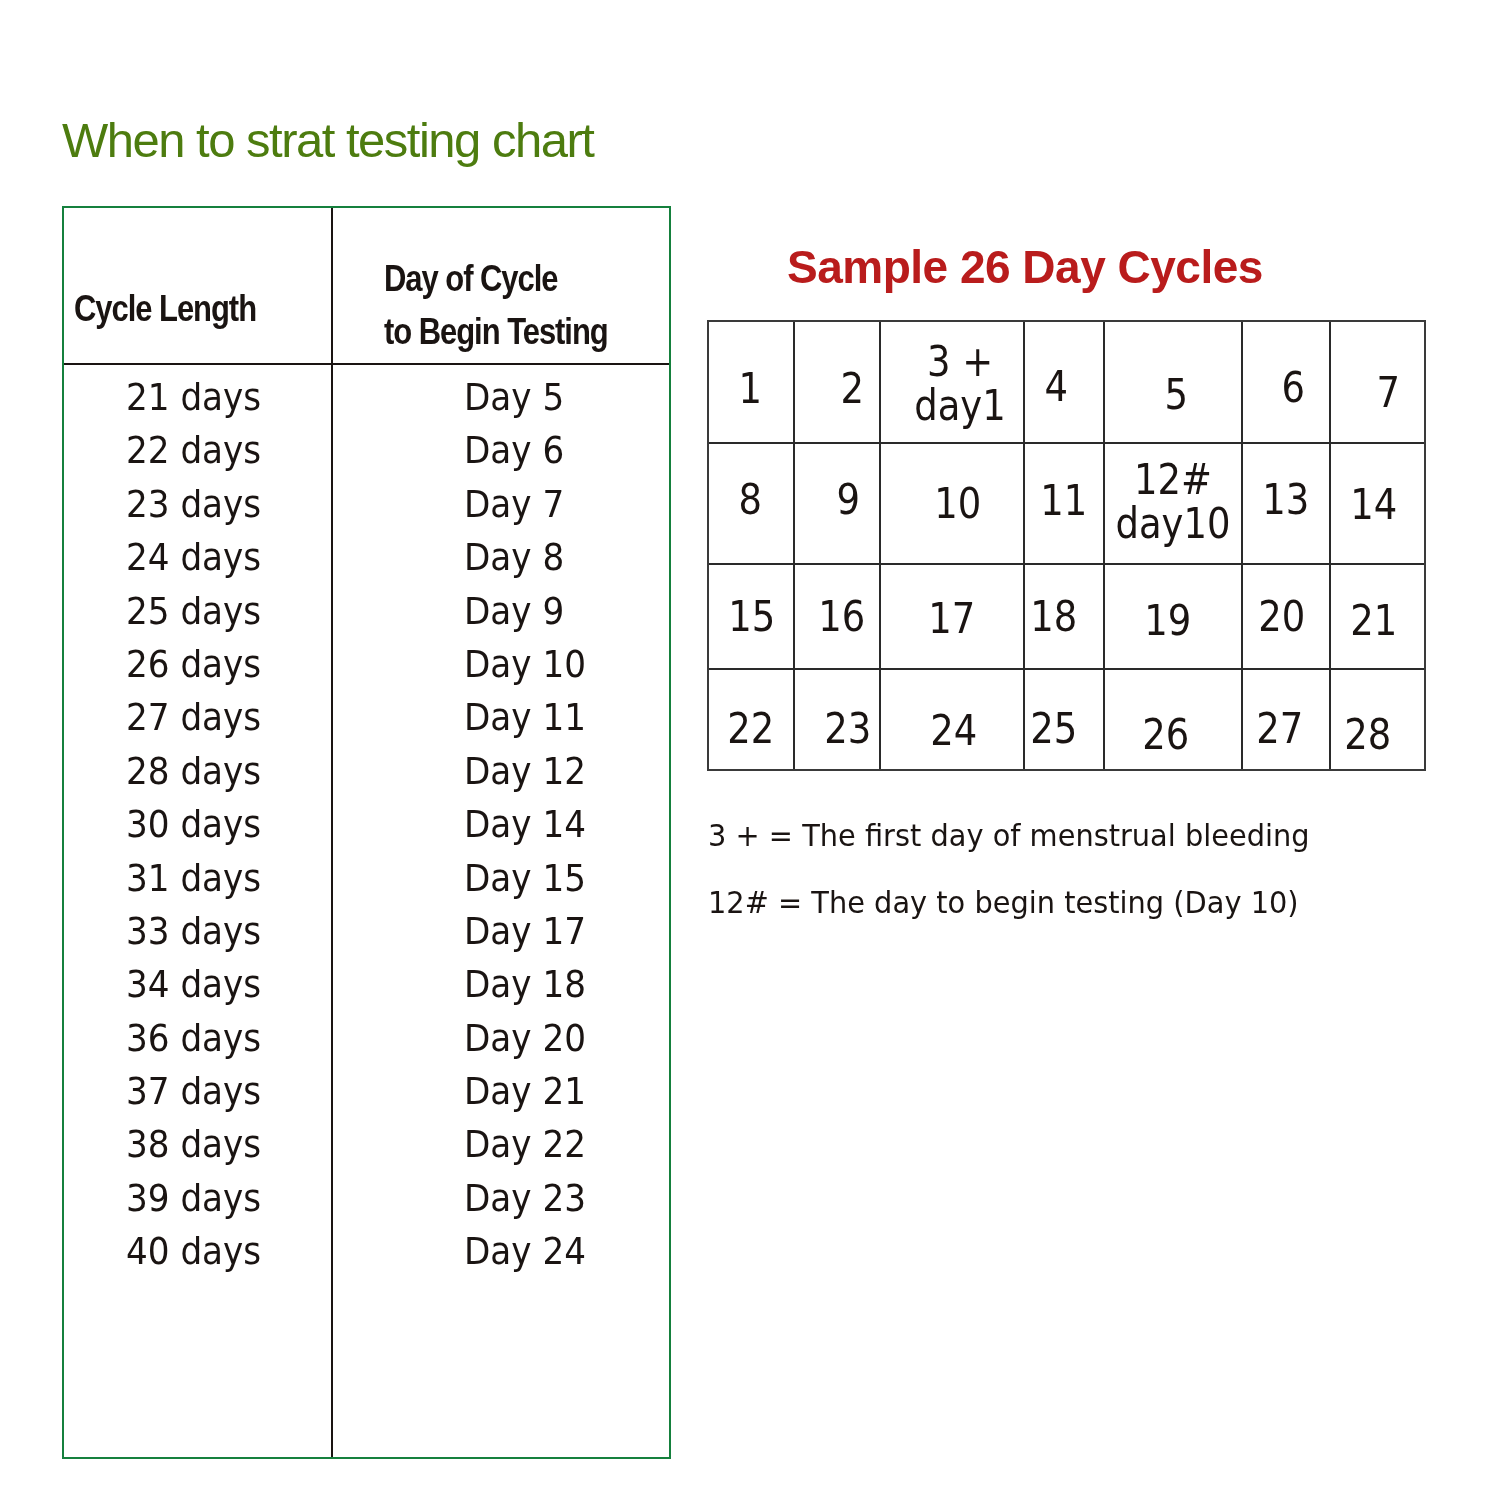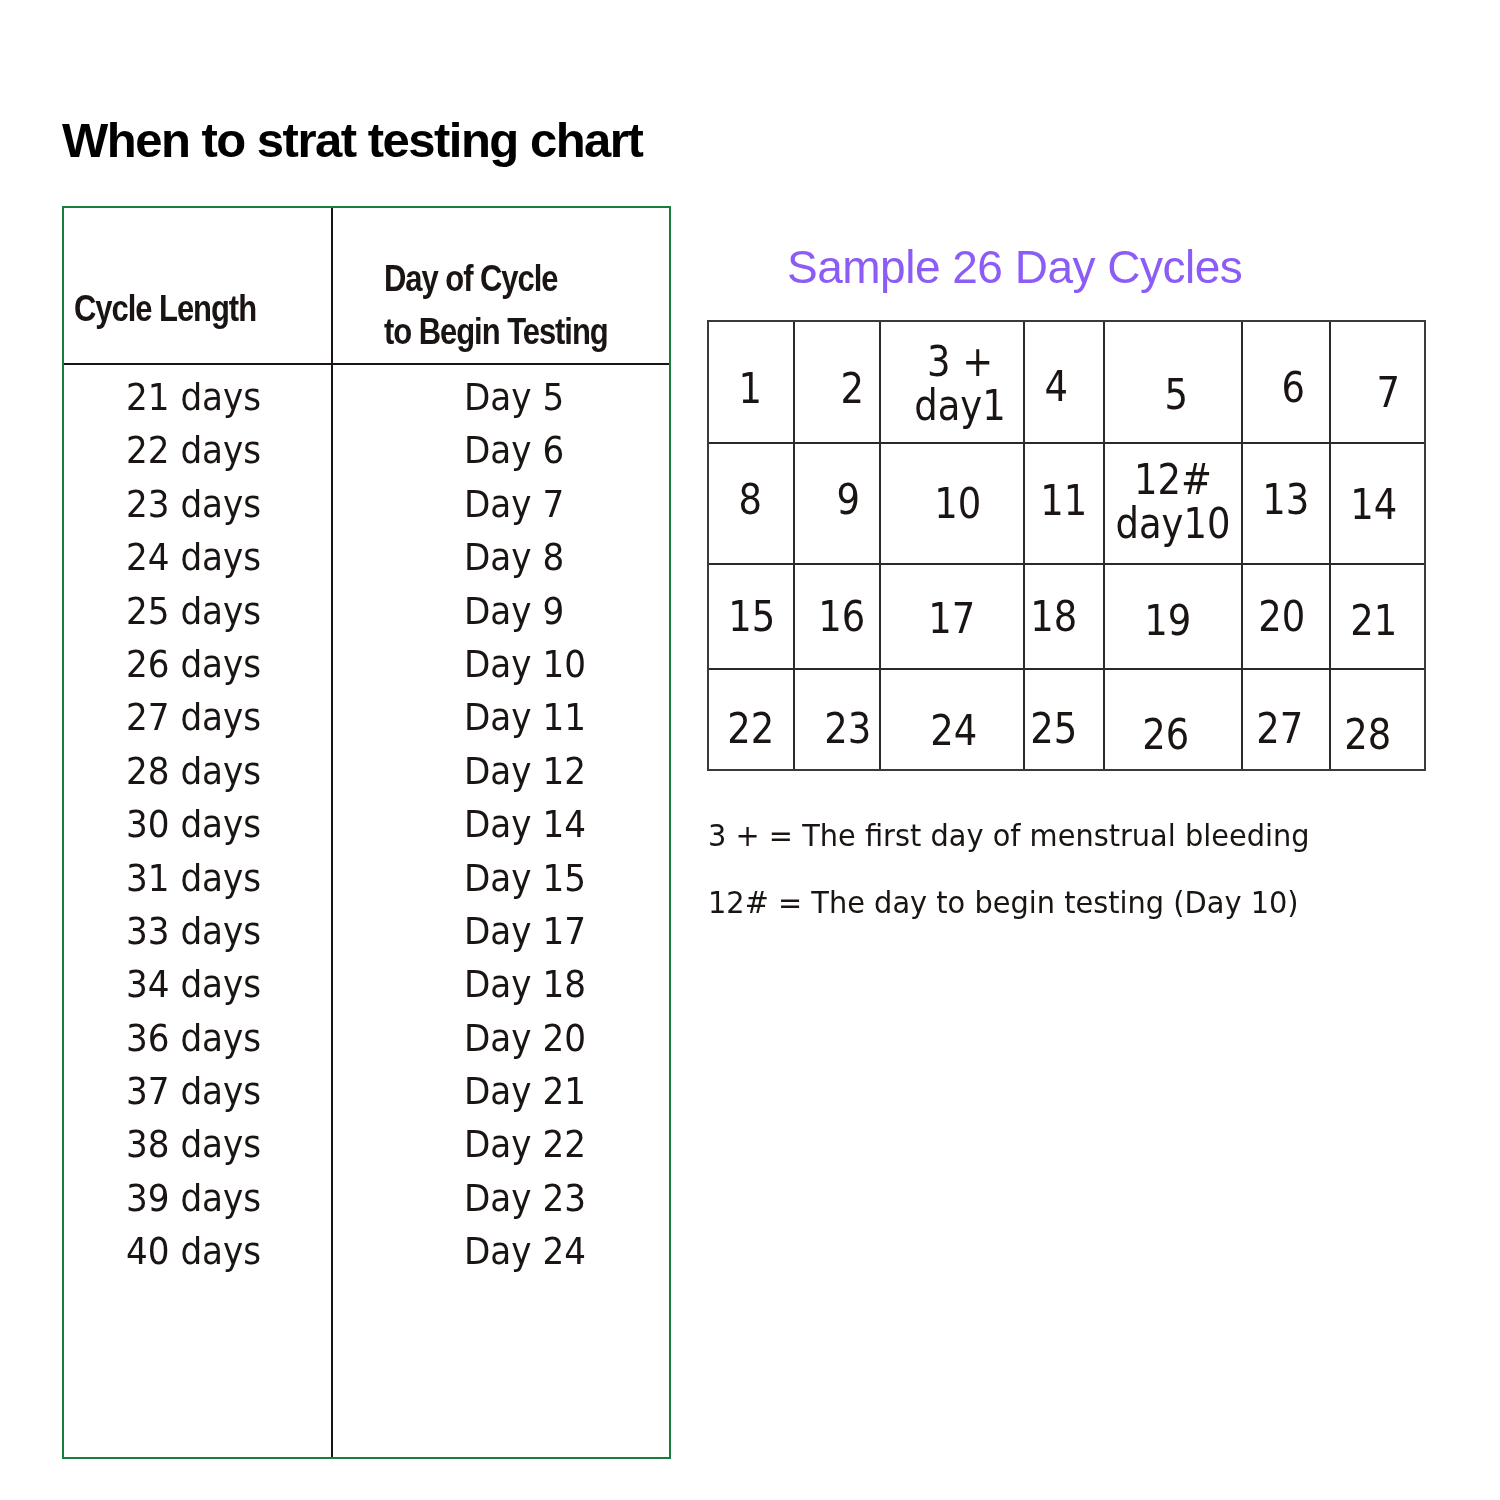--- a/index.html
+++ b/index.html
@@ -3,22 +3,22 @@
   <meta charset="utf-8">
   <style>
     * { margin: 0; padding: 0; box-sizing: border-box; }
     html, body {
       width: 1500px; height: 1500px; background: #ffffff; overflow: hidden;
     }
     body { position: relative; font-family: "DejaVu Sans", sans-serif; color: #1a1412; }
 
     .main-title {
       position: absolute; left: 62px; top: 112px;
-      font-family: "Liberation Sans", sans-serif; font-weight: bold;
-      font-size: 49px; letter-spacing: -1.5px; color: #000000;
+      font-family: "Liberation Sans", sans-serif; font-weight: normal;
+      font-size: 49px; letter-spacing: -1.5px; color: #4d7c0f;
       white-space: nowrap;
     }
 
     
     .testing-table {
       position: absolute; left: 62px; top: 206px;
       width: 609px; height: 1253px;
       border: 2px solid #15803d;
     }
     .col-divider {
@@ -47,22 +47,22 @@
       position: absolute; top: 0; font-size: 38px; line-height: 53px;
       white-space: nowrap; color: #1a1412;
       transform: scaleX(0.9); transform-origin: left center;
     }
     .cell-len { left: 54px; }
     .cell-day { left: 392px; }
 
     
     .sample-title {
       position: absolute; left: 787px; top: 240px;
-      font-family: "Liberation Sans", sans-serif; font-weight: normal;
-      font-size: 46px; letter-spacing: -0.5px; color: #8b5cf6;
+      font-family: "Liberation Sans", sans-serif; font-weight: bold;
+      font-size: 46px; letter-spacing: -0.5px; color: #b91c1c;
       white-space: nowrap;
     }
     .grid {
       position: absolute; left: 707px; top: 320px;
       width: 719px; height: 451px;
       border: 2px solid #3a3a3a;
     }
     .vline {
       position: absolute; top: 0; bottom: 0; width: 1.5px; background: #2a2a2a;
     }

